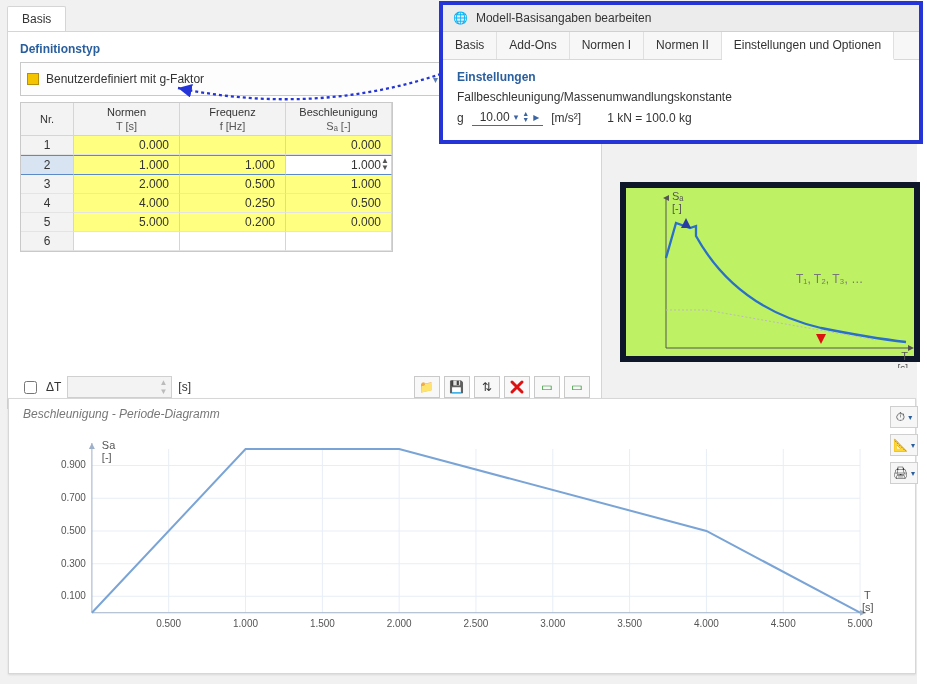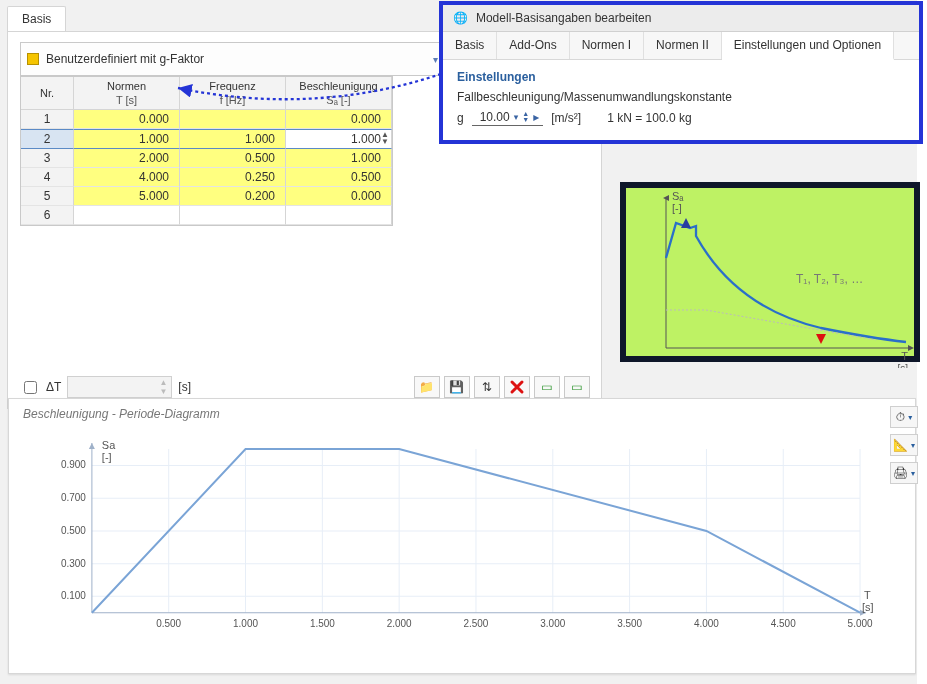--- a/index.html
+++ b/index.html
@@ -7,21 +7,21 @@
   .canvas { position:relative; width:917px; height:684px; background:#f1f1f1; }
   .leftpanel { position:absolute; left:7px; top:6px; width:598px; }
   .tabbar { display:flex; gap:4px; }
   .tab { padding:5px 14px; background:#fafafa; border:1px solid #d5d5d5; border-bottom:none; border-radius:2px 2px 0 0; }
   .tab.active { background:#fff; border-bottom:1px solid #fff; }
   .leftbody { background:#fff; border:1px solid #d5d5d5; padding:10px 12px; margin-top:-1px; width:595px; height:378px; position:relative; }
   .sect-title { color:#2a5f9e; font-weight:600; margin:0 0 6px 0; }
   .combo { display:flex; align-items:center; width:425px; height:22px; background:#fdfdfd; border:1px solid #c9c9c9; padding:16px 6px; position:relative; }
   .combo .swatch { width:12px; height:12px; background:#f5c400; border:1px solid #b69000; margin-right:7px; }
   .combo .chev { margin-left:auto; color:#5b7cb6; font-size:10px; }
-  .table { width:373px; border:1px solid #c9c9c9; margin-top:0; background:#fff; }
+  .table { width:373px; border:1px solid #c9c9c9; margin-top:6px; background:#fff; }
   .trow { display:flex; }
   .th { background:#f3f3f3; border-right:1px solid #d5d5d5; border-bottom:1px solid #d5d5d5; text-align:center; padding:2px 4px; font-size:11px; line-height:14px; }
   .th .sub { color:#555; }
   .cnr { width:53px; }
   .cp, .cf, .ca { flex:1; }
   .rnr { width:53px; background:#f3f3f3; border-right:1px solid #d5d5d5; border-bottom:1px solid #e4e4e4; text-align:center; padding:2px 6px; }
   .rc { flex:1; border-right:1px solid #d5d5d5; border-bottom:1px solid #e4e4e4; text-align:right; padding:2px 10px; background:#ffff80; }
   .rc.white { background:#fff; }
   .rsel .rnr { background:#d8e4f2; border-top:1px solid #5b8ac6; border-bottom:1px solid #5b8ac6; }
   .rsel .rc  { border-top:1px solid #5b8ac6; border-bottom:1px solid #5b8ac6; }
@@ -65,20 +65,21 @@
 </style>
 </head>
 <body>
 <div class="canvas">
 
 <div class="leftpanel">
   <div class="tabbar">
     <div class="tab active">Basis</div>
   </div>
   <div class="leftbody">
+    <div class="sect-title">Definitionstyp</div>
     <div class="combo">
       <span class="swatch"></span>
       <span>Benutzerdefiniert mit g-Faktor</span>
       <span class="chev">▾</span>
     </div>
 
     <div class="table">
       <div class="trow">
         <div class="th cnr" style="line-height:28px">Nr.</div>
         <div class="th cp"><span>Normen</span><br><span class="sub">T [s]</span></div>

